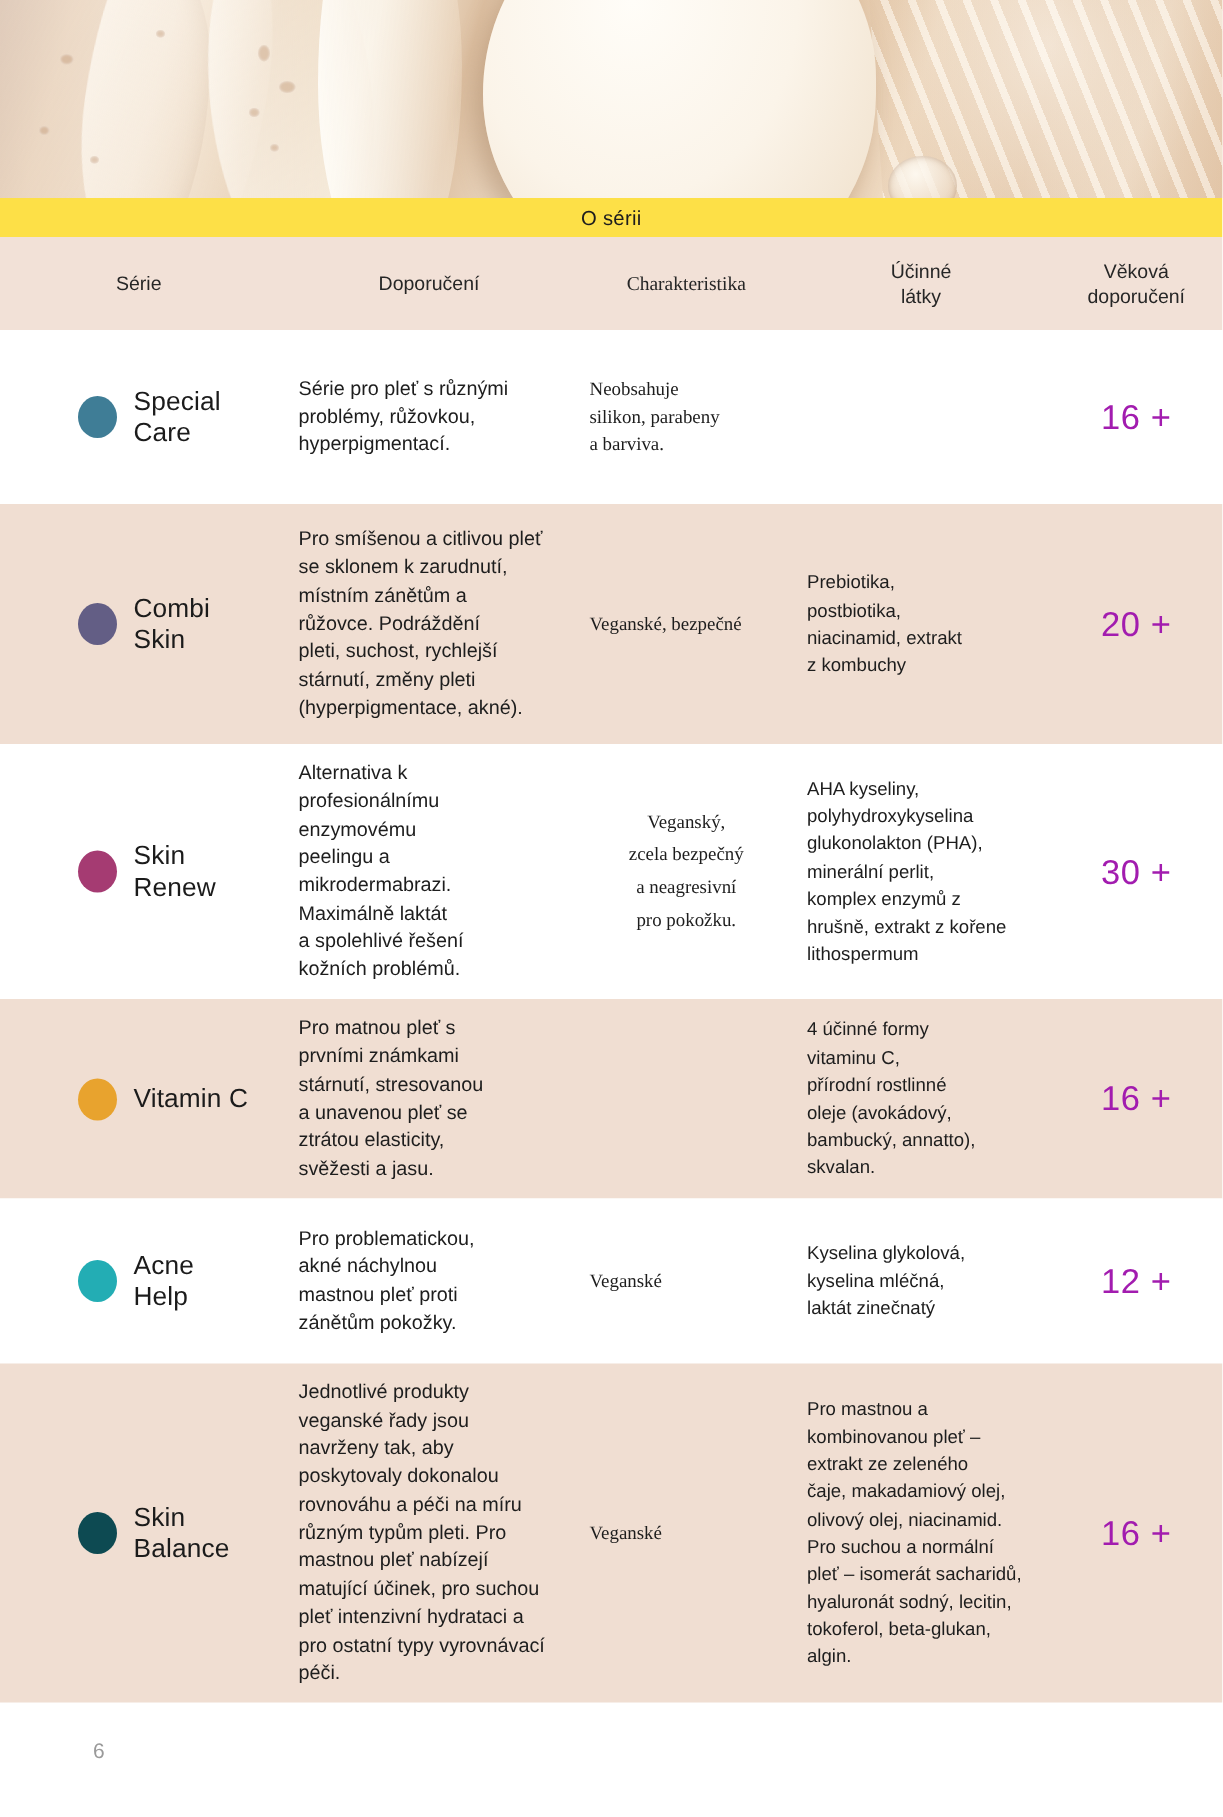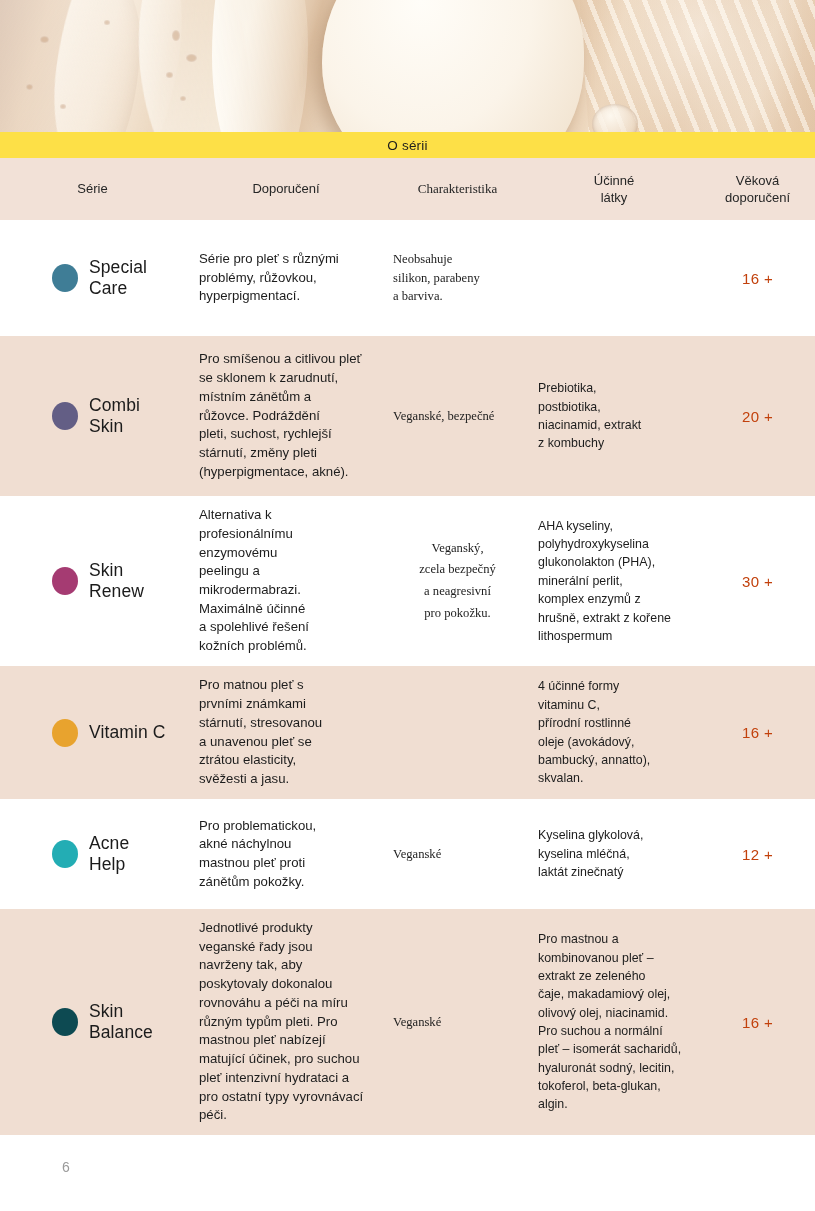--- a/index.html
+++ b/index.html
@@ -163,23 +163,23 @@
 
   .body-text {
     font-size: 13.2px;
     line-height: 1.42;
     color: #1d1d1d;
     white-space: pre-line;
   }
   .char-text { font-size: 12.6px; line-height: 1.5; text-align: left; }
   .latky-text { font-size: 12.4px; line-height: 1.48; }
   .vek-text {
-    font-size: 15px;
+    font-size: 23px;
     text-align: center;
-    color: #c2410c;
+    color: #a21caf;
     letter-spacing: .4px;
   }
 
   
   .footer {
     position: absolute;
     left: 0; bottom: 0;
     width: 815px;
     height: 66px;
     background: #ffffff;
@@ -275,21 +275,21 @@
         <span class="dot" style="background:#a53b72"></span>
         <span class="serie-name">Skin
 Renew</span>
       </div>
     </div>
     <div class="c-dopor body-text">Alternativa k
 profesionálnímu
 enzymovému
 peelingu a
 mikrodermabrazi.
-Maximálně účinné
+Maximálně laktát
 a spolehlivé řešení
 kožních problémů.</div>
     <div class="c-char body-text char-text" style="line-height:1.72;text-align:center;">Veganský,
 zcela bezpečný
 a neagresivní
 pro pokožku.</div>
     <div class="c-latky body-text latky-text">AHA kyseliny,
 polyhydroxykyselina
 glukonolakton (PHA),
 minerální perlit,

